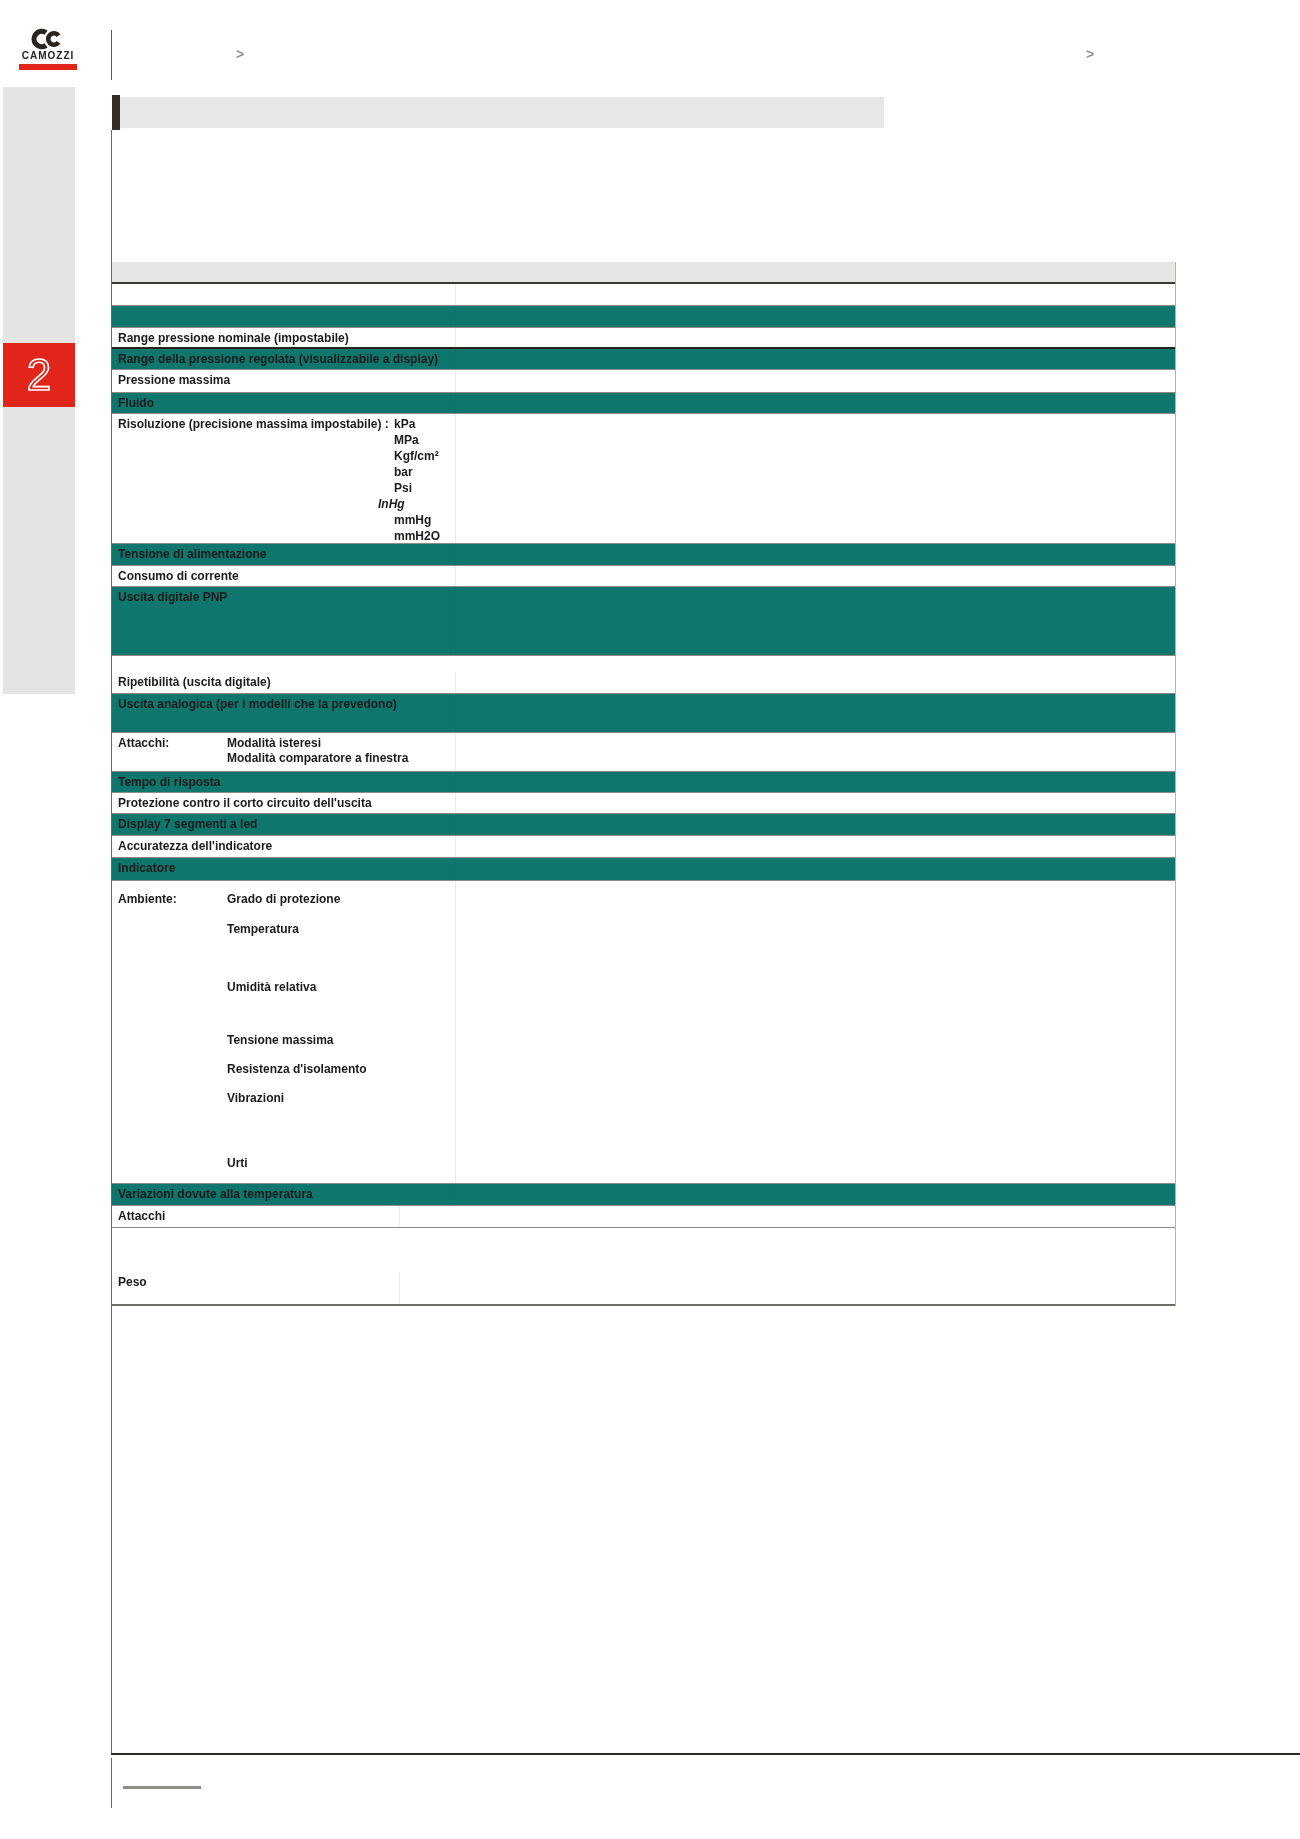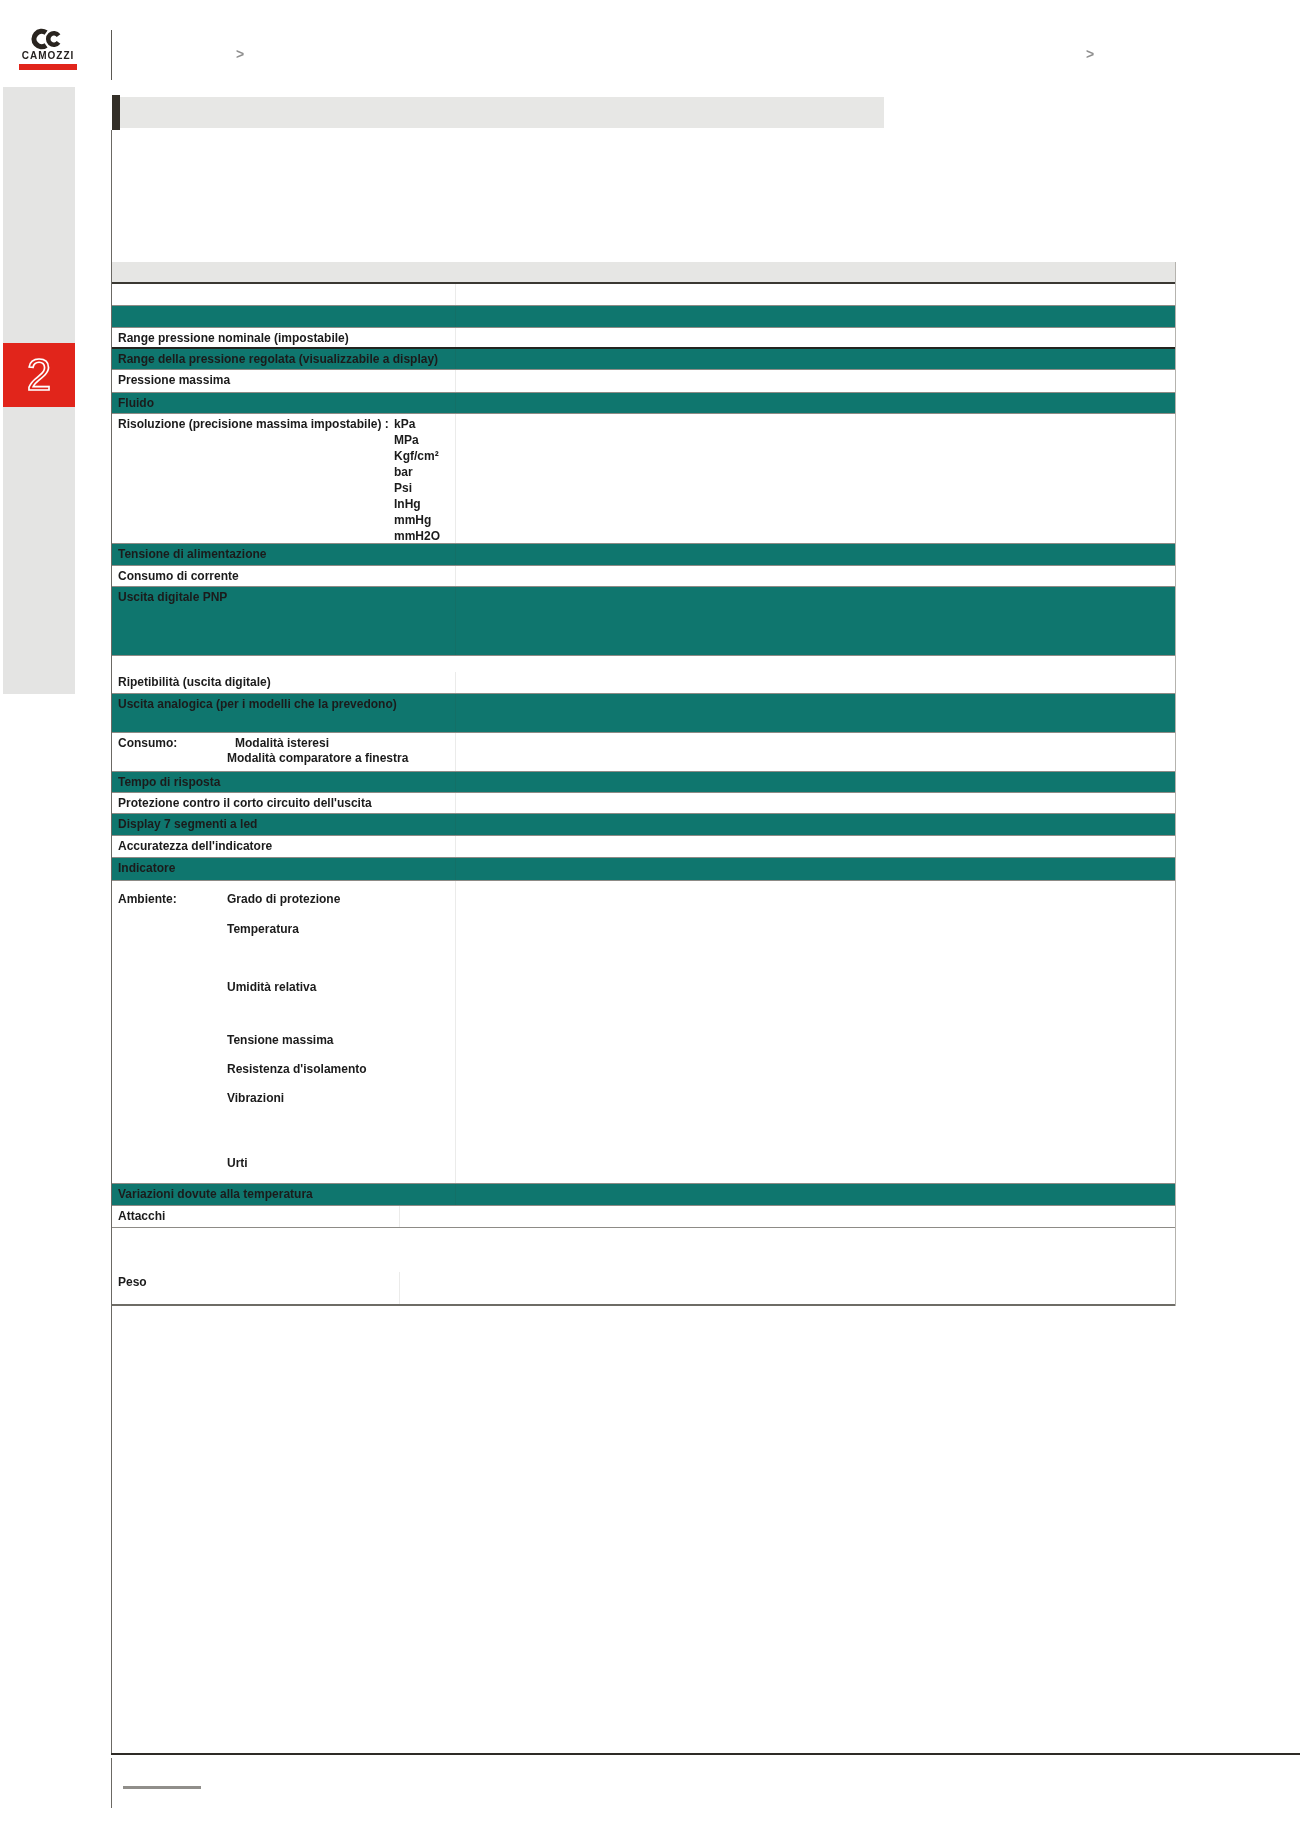--- a/index.html
+++ b/index.html
@@ -92,21 +92,21 @@
       <span class="lbl">Fluido</span>
     </div>
 
     <div class="row" style="height:130px;">
       <span class="lbl">Risoluzione (precisione massima impostabile) :</span>
       <span class="sub" style="left:282px;top:3px;">kPa</span>
       <span class="sub" style="left:282px;top:19px;">MPa</span>
       <span class="sub" style="left:282px;top:35px;">Kgf/cm²</span>
       <span class="sub" style="left:282px;top:51px;">bar</span>
       <span class="sub" style="left:282px;top:67px;">Psi</span>
-      <span class="sub" style="left:282px;top:83px;">InHg</span>
+      <span class="sub" style="left:266px;top:83px;font-style:italic;">InHg</span>
       <span class="sub" style="left:282px;top:99px;">mmHg</span>
       <span class="sub" style="left:282px;top:115px;">mmH2O</span>
     </div>
 
     <div class="row alt" style="height:22px;">
       <span class="lbl">Tensione di alimentazione</span>
     </div>
     <div class="row" style="height:21px;">
       <span class="lbl">Consumo di corrente</span>
     </div>
@@ -114,22 +114,22 @@
       <span class="lbl">Uscita digitale PNP</span>
     </div>
     <div class="row" style="height:22px;margin-top:16px;">
       <span class="lbl">Ripetibilità (uscita digitale)</span>
     </div>
     <div class="row alt" style="height:39px;">
       <span class="lbl">Uscita analogica (per i modelli che la prevedono)</span>
     </div>
 
     <div class="row" style="height:39px;">
-      <span class="lbl">Consumo:</span>
-      <span class="sub" style="left:115px;top:3px;margin-left:8px;">Modalità isteresi</span>
+      <span class="lbl">Attacchi:</span>
+      <span class="sub" style="left:115px;top:3px;">Modalità isteresi</span>
       <span class="sub" style="left:115px;top:18px;">Modalità comparatore a finestra</span>
     </div>
 
     <div class="row alt" style="height:21px;">
       <span class="lbl">Tempo di risposta</span>
     </div>
     <div class="row" style="height:21px;">
       <span class="lbl">Protezione contro il corto circuito dell'uscita</span>
     </div>
     <div class="row alt" style="height:22px;">

